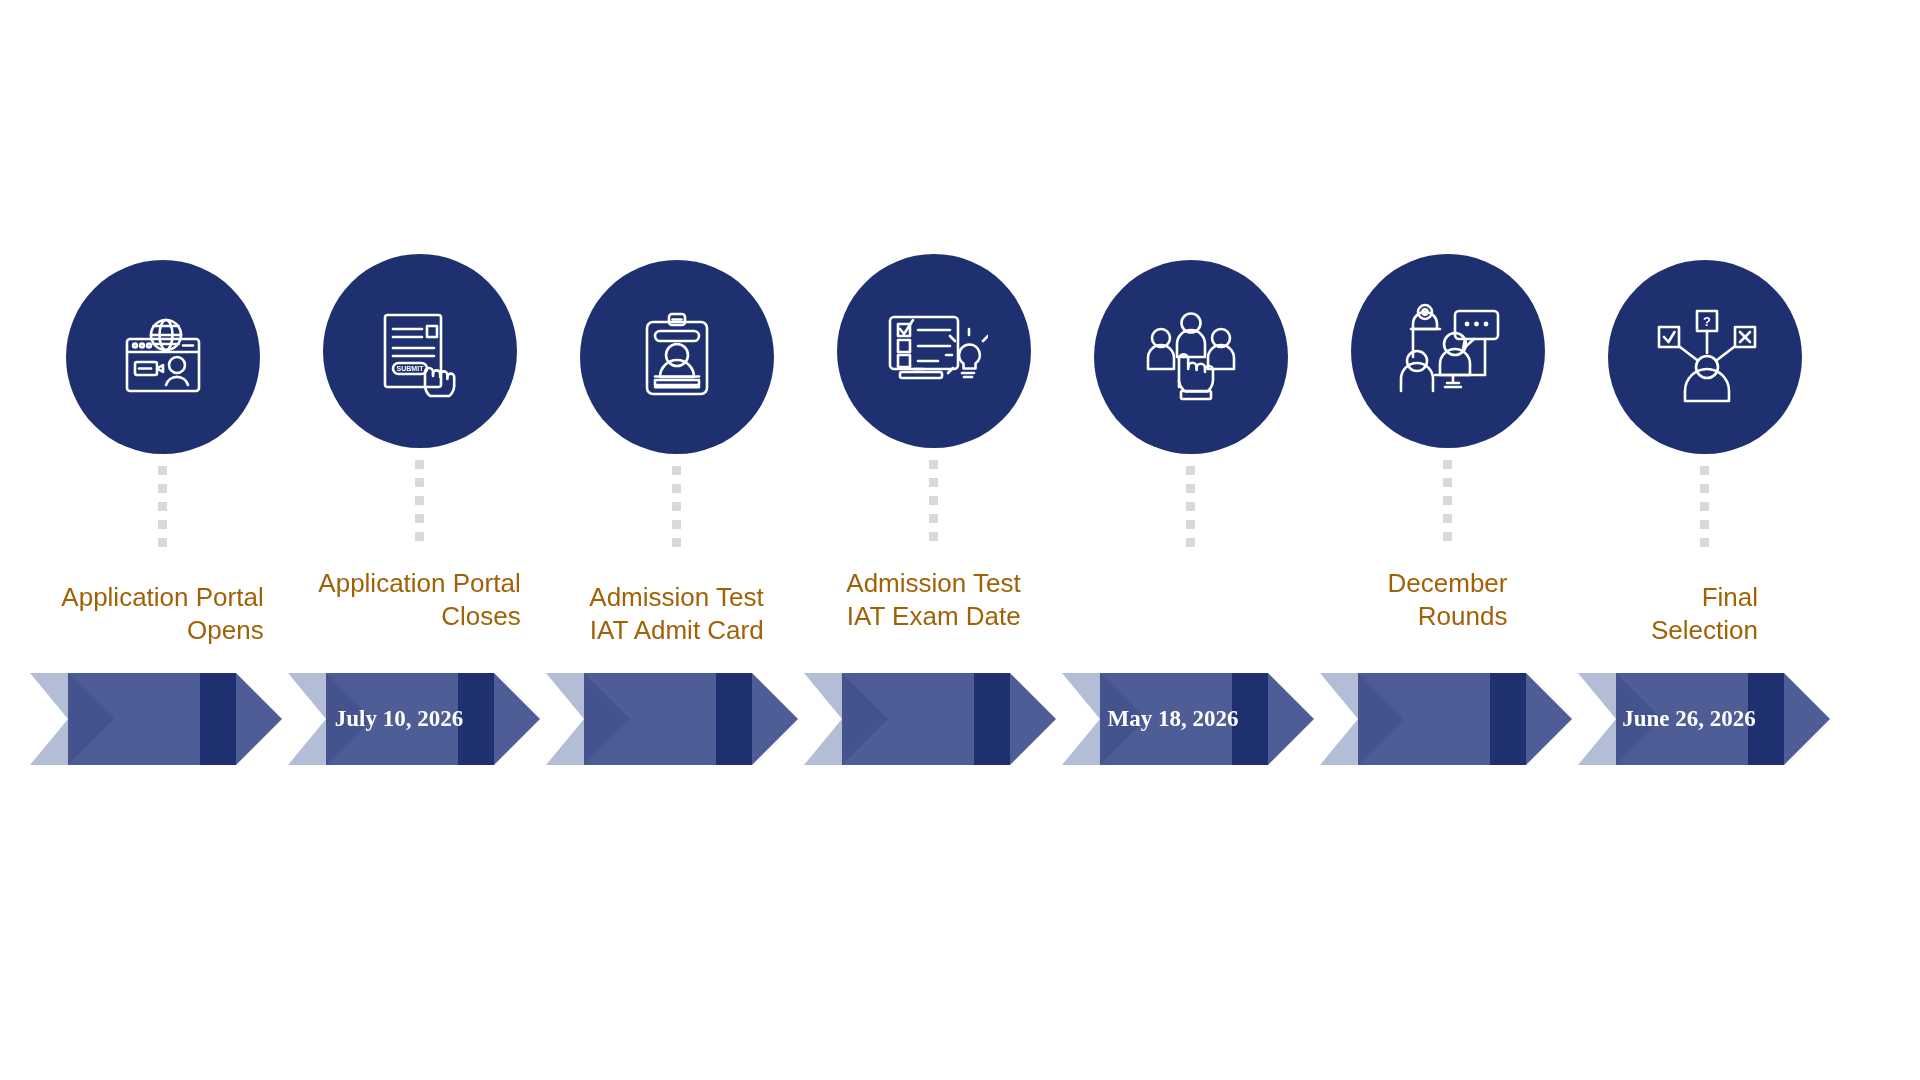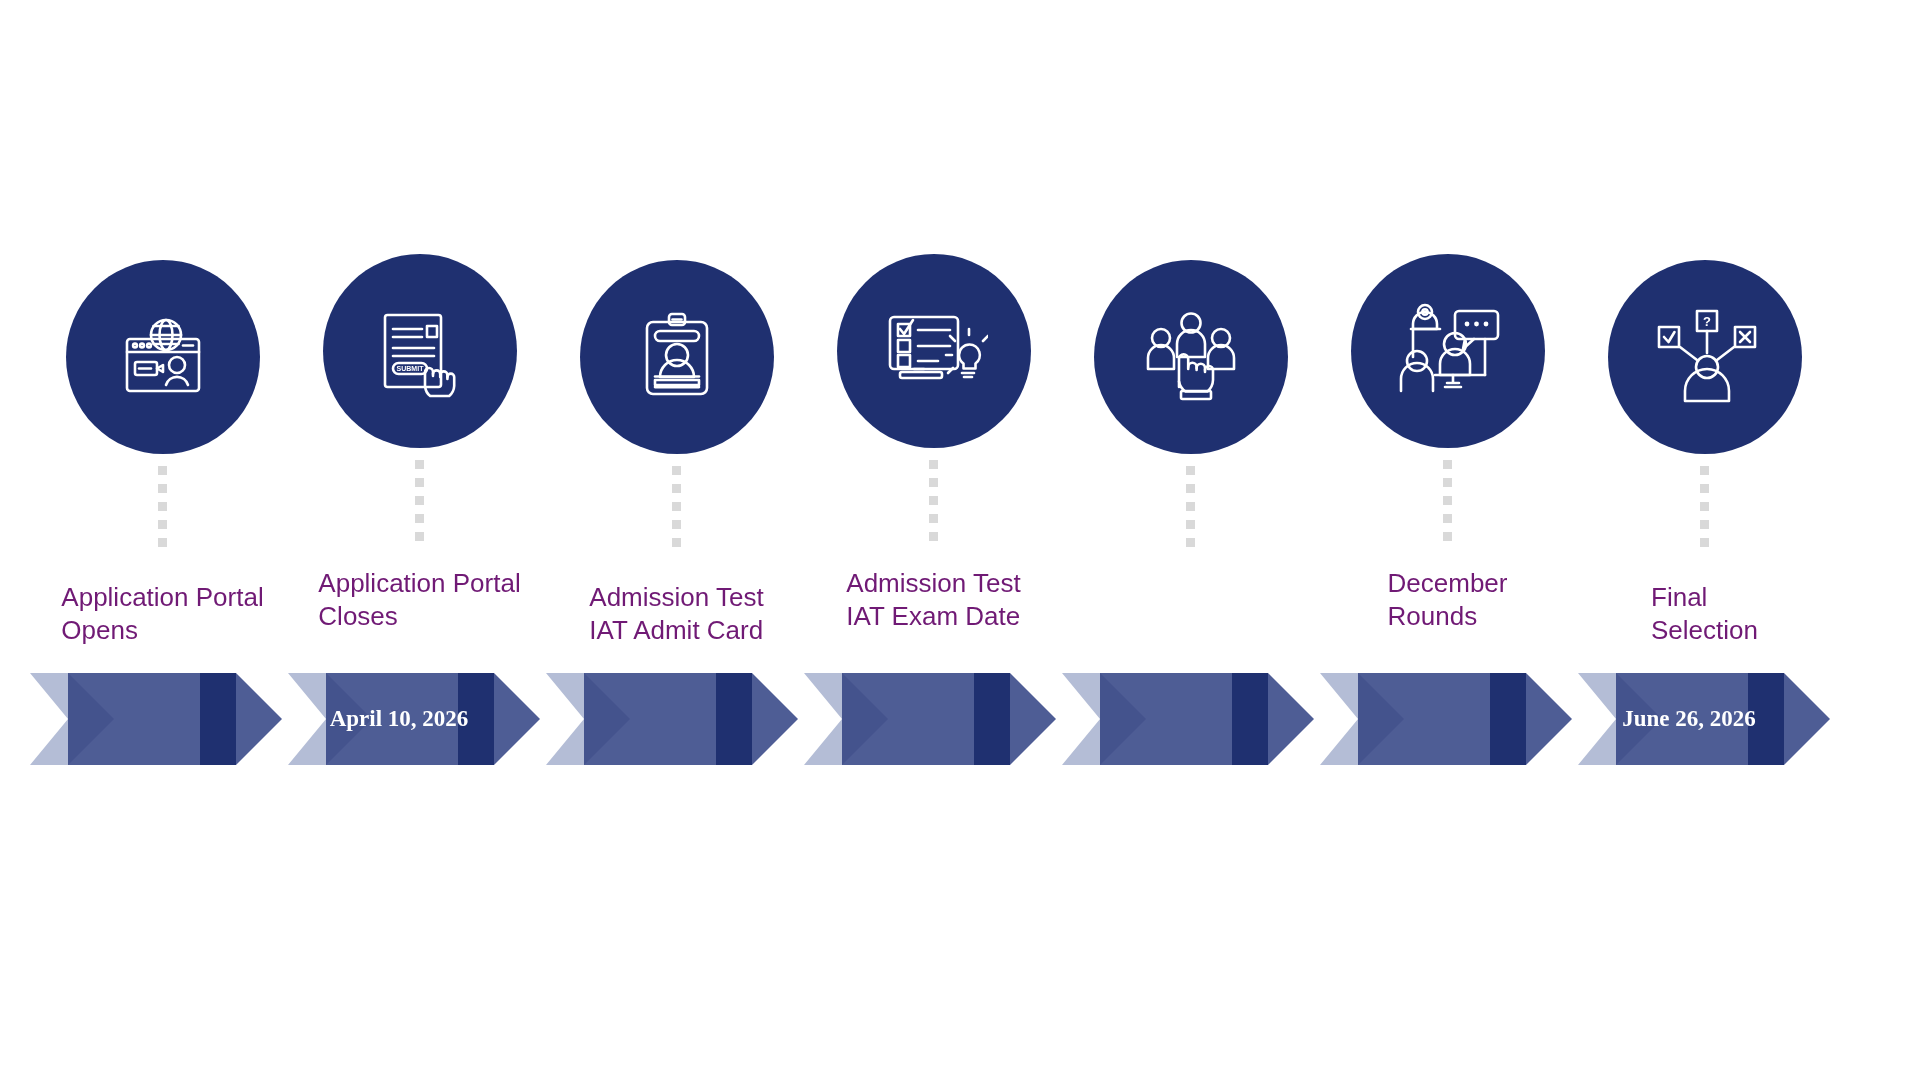--- a/index.html
+++ b/index.html
@@ -63,22 +63,22 @@
     gap: 9px;
   }
   .dot {
     width: 9px;
     height: 9px;
     background: #d9d9d9;
   }
 
   .step-label {
     margin-top: 26px;
-    text-align: left;
-    color: #701a75;
+    text-align: right;
+    color: #a16207;
     font-size: 26px;
     line-height: 1.26;
     font-family: "Liberation Sans", sans-serif;
     font-weight: 400;
     white-space: pre-line;
   }
   .step.lowered .step-label { margin-top: 34px; }
 
   
   .chev-band {
@@ -353,21 +353,21 @@
 
     <div class="chev" style="left:258px;">
       <svg width="260" height="92" viewBox="0 0 260 92">
         <polygon points="0,0 40,0 78,46 40,92 0,92 38,46" fill="#b4bdd6"></polygon>
         <rect x="38" y="0" width="168" height="92" fill="#4e5d95"></rect>
         <polygon points="38,0 84,46 38,92" fill="#44538d"></polygon>
         <rect x="170" y="0" width="36" height="92" fill="#1f3070"></rect>
         <polygon points="206,0 252,46 206,92" fill="#4e5d95"></polygon>
       </svg>
     </div>
-    <div class="chev-text" style="left:296px; width:146px;">April 10, 2026</div>
+    <div class="chev-text" style="left:296px; width:146px;">July 10, 2026</div>
 
     <div class="chev" style="left:516px;">
       <svg width="260" height="92" viewBox="0 0 260 92">
         <polygon points="0,0 40,0 78,46 40,92 0,92 38,46" fill="#b4bdd6"></polygon>
         <rect x="38" y="0" width="168" height="92" fill="#4e5d95"></rect>
         <polygon points="38,0 84,46 38,92" fill="#44538d"></polygon>
         <rect x="170" y="0" width="36" height="92" fill="#1f3070"></rect>
         <polygon points="206,0 252,46 206,92" fill="#4e5d95"></polygon>
       </svg>
     </div>
@@ -384,20 +384,21 @@
 
     <div class="chev" style="left:1032px;">
       <svg width="260" height="92" viewBox="0 0 260 92">
         <polygon points="0,0 40,0 78,46 40,92 0,92 38,46" fill="#b4bdd6"></polygon>
         <rect x="38" y="0" width="168" height="92" fill="#4e5d95"></rect>
         <polygon points="38,0 84,46 38,92" fill="#44538d"></polygon>
         <rect x="170" y="0" width="36" height="92" fill="#1f3070"></rect>
         <polygon points="206,0 252,46 206,92" fill="#4e5d95"></polygon>
       </svg>
     </div>
+    <div class="chev-text" style="left:1070px; width:146px;">May 18, 2026</div>
 
     <div class="chev" style="left:1290px;">
       <svg width="260" height="92" viewBox="0 0 260 92">
         <polygon points="0,0 40,0 78,46 40,92 0,92 38,46" fill="#b4bdd6"></polygon>
         <rect x="38" y="0" width="168" height="92" fill="#4e5d95"></rect>
         <polygon points="38,0 84,46 38,92" fill="#44538d"></polygon>
         <rect x="170" y="0" width="36" height="92" fill="#1f3070"></rect>
         <polygon points="206,0 252,46 206,92" fill="#4e5d95"></polygon>
       </svg>
     </div>

